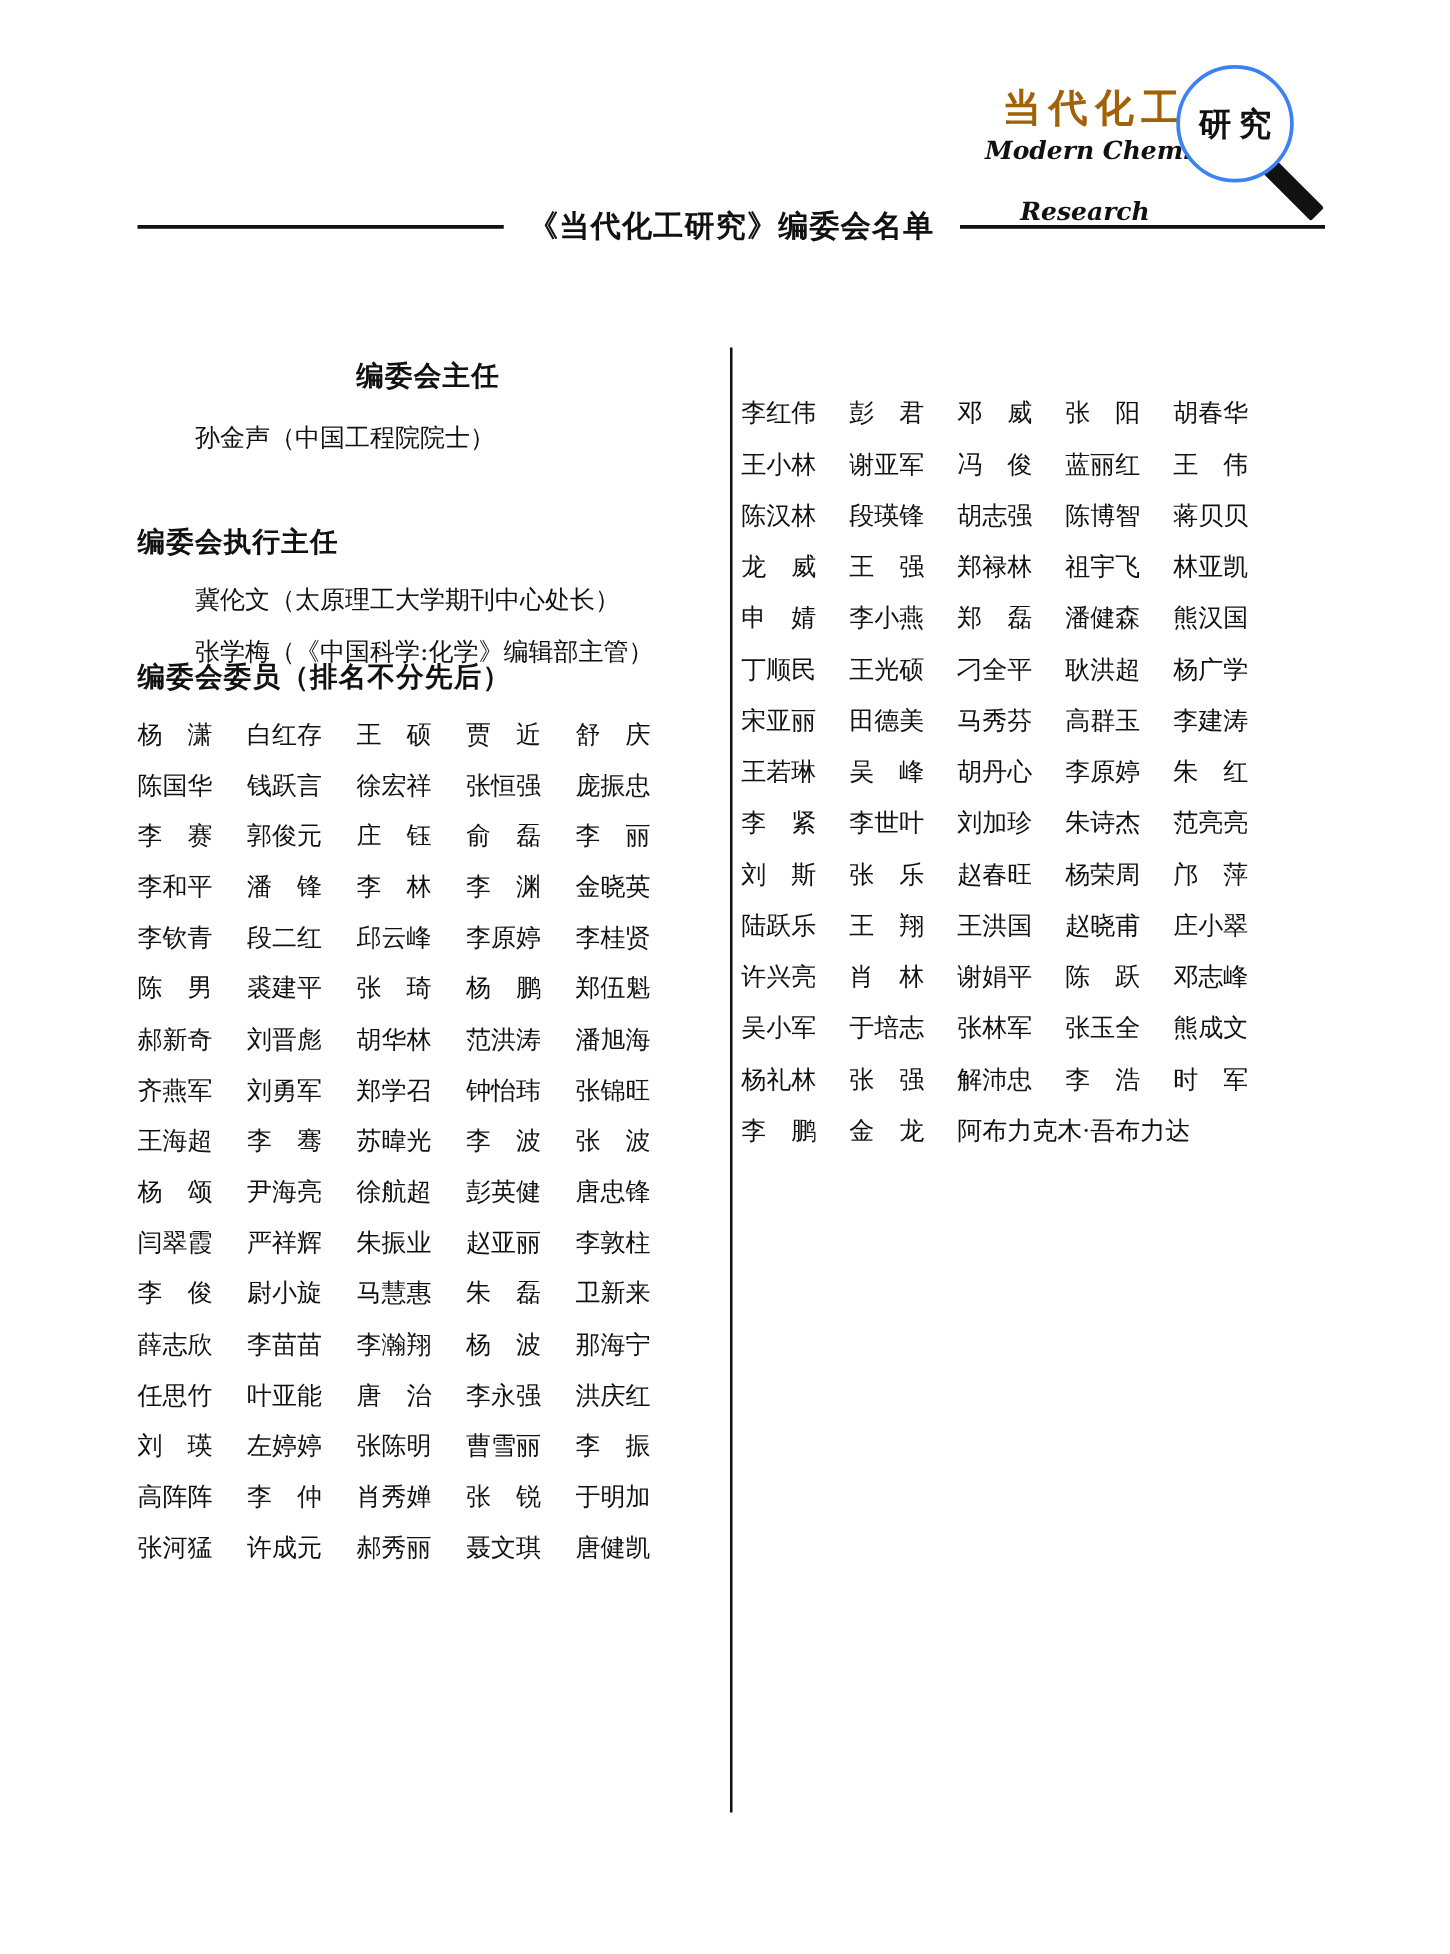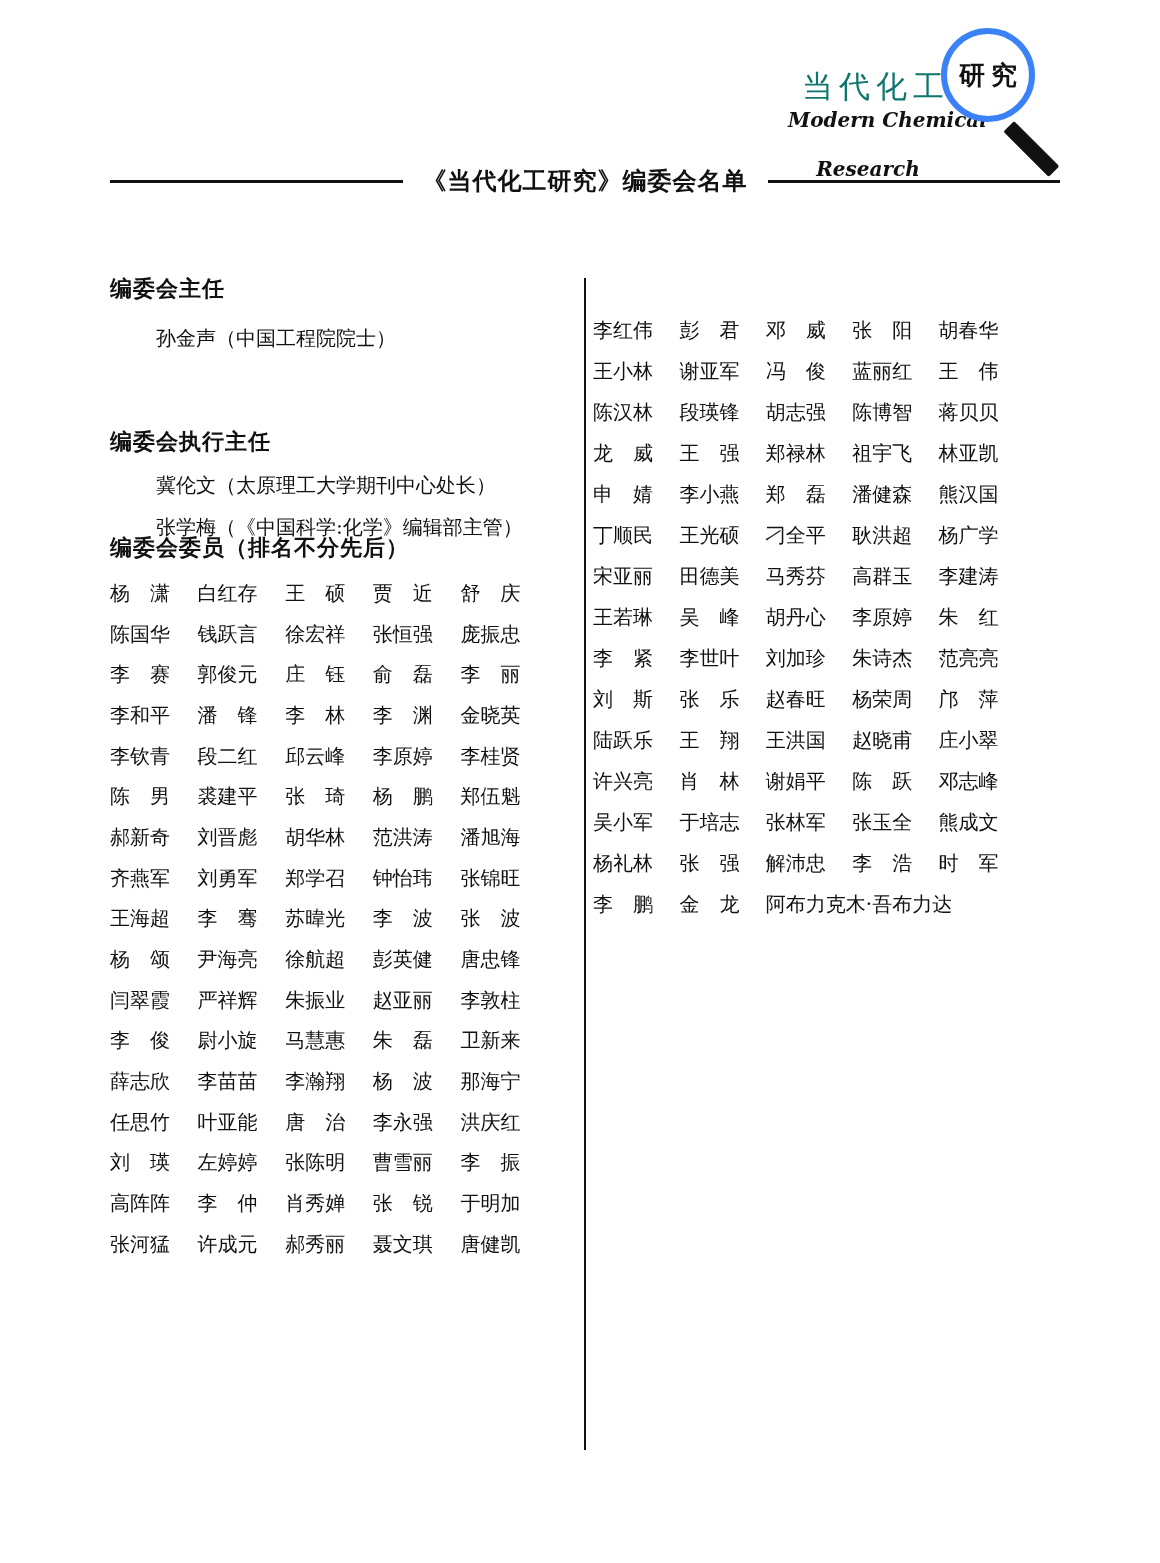--- a/index.html
+++ b/index.html
@@ -7,26 +7,26 @@
   body {
     width:1160px; height:1563px; position:relative;
     font-family:"Liberation Sans", sans-serif; color:#111111;
     overflow:hidden;
   }
   .page { position:absolute; inset:0; background:#ffffff; }
 
   
   .logo-cn {
     position:absolute; left:802px; top:66px;
-    font-size:31px; font-weight:400; letter-spacing:6px;
-    color:#0f766e; white-space:nowrap;
+    font-size:31px; font-weight:700; letter-spacing:6px;
+    color:#a16207; white-space:nowrap;
   }
   .lens-circle {
-    position:absolute; left:941px; top:28px; width:94px; height:94px;
-    border:6px solid #3b82f6; border-radius:50%; background:#ffffff;
+    position:absolute; left:941px; top:52px; width:94px; height:94px;
+    border:3px solid #3b82f6; border-radius:50%; background:#ffffff;
     display:flex; align-items:center; justify-content:center; z-index:2;
   }
   .lens-text { font-size:26px; font-weight:600; letter-spacing:6px; text-indent:6px; white-space:nowrap; }
   .lens-handle {
     position:absolute; left:1014px; top:121px; width:64px; height:15px;
     background:#111111; border-radius:2px;
     transform:rotate(45deg); transform-origin:0 0; z-index:1;
   }
   .logo-en {
     position:absolute; left:788px; top:108px; width:160px;
@@ -45,23 +45,23 @@
 
   
   .left-col  { position:absolute; left:110px; top:270px; width:465px; }
   .right-col { position:absolute; left:593px; top:270px; width:432px; }
   .divider   { position:absolute; left:584px; top:278px; width:2px; height:1172px; background:#111111; }
 
   .sec-h { font-size:22px; font-weight:700; line-height:22px; letter-spacing:1px; }
   .entry {
     font-family:"DejaVu Serif", serif; font-size:20px; line-height:20px; white-space:nowrap;margin-left:46px;
   }
-  .h-chairman      { margin-top:8px;  }
+  .h-chairman      { margin-top:20px;text-align:center;  }
   .e-chairman      { margin-top:28px; }
-  .h-exec          { margin-top:83px; }
+  .h-exec          { margin-top:65px;font-family:Liberation Mono, monospace; }
   .e-exec          { margin-top:20px; }
   .h-vice          { margin-top:66px; }
   .e-vice1         { margin-top:22px; }
   .e-vice2         { margin-top:22px; }
   .h-committee     { }
 
   .name-grid { display:grid; grid-template-columns:repeat(5, 1fr); }
   .left-grid  { margin-top:14px; width:438px; grid-auto-rows:40.7px; }
   .right-grid { width:432px; grid-auto-rows:41px;margin-top:40px; }
   .name-cell {

